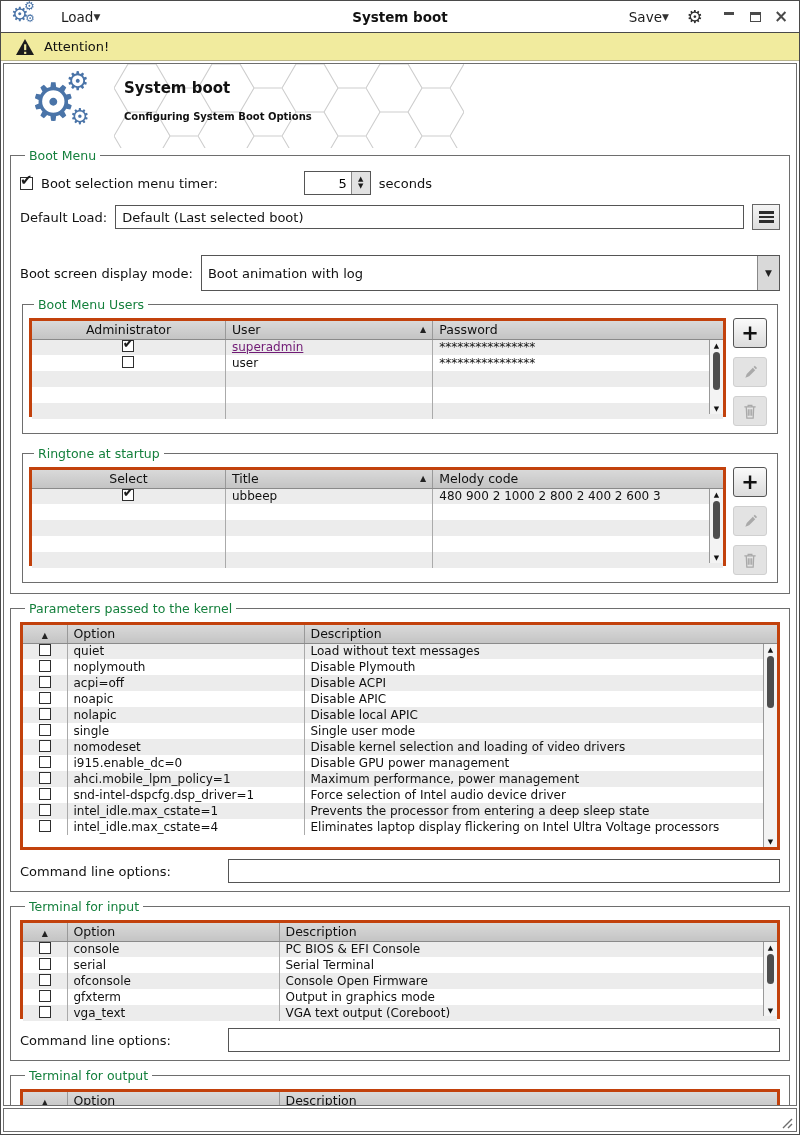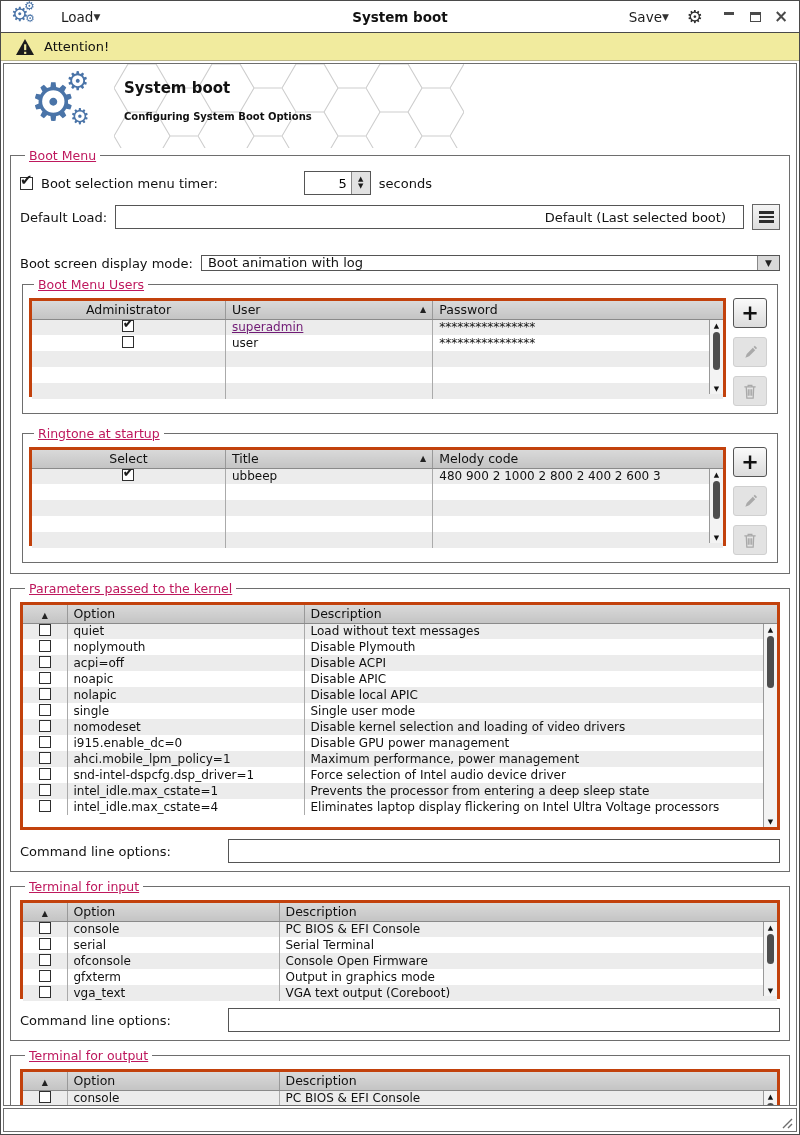--- a/index.html
+++ b/index.html
@@ -39,46 +39,46 @@
   .logo .g1 { position:absolute; left:0; top:6px; font-size:52px; line-height:1; }
   .logo .g2 { position:absolute; left:36px; top:-4px; font-size:26px; }
   .logo .g3 { position:absolute; left:40px; top:34px; font-size:22px; }
   .banner-text { position:absolute; left:120px; top:15px; z-index:1; }
   .b-title { font-size:15px; font-weight:bold; color:#111; margin-bottom:14px; }
   .b-sub { font-size:10px; font-weight:bold; color:#111; }
 
   
   fieldset { border:1px solid #6e6e6e; margin:0 6px 7px 6px; padding:2px 9px 8px 9px; background:#fff; }
   fieldset.sub { margin:6px 2px 2px 2px; padding:2px 6px 7px 6px; }
-  legend { font-size:12.5px; color:#be185d; padding:0 4px; margin-left:5px;text-decoration:underline; }
+  legend { font-size:12.5px; color:#15803d; padding:0 4px; margin-left:5px; }
 
   .frow { display:flex; align-items:center; gap:8px; margin-top:6px; font-size:13px; color:#111; }
   .frow label { font-size:13px; }
 
   
   .cb { display:inline-block; width:13px; height:13px; border:1.5px solid #2e2e2e; background:#fff; position:relative; flex:0 0 13px; }
   .cb.checked::after { content:"✔"; position:absolute; left:-1px; top:-7px; font-size:15px; color:#1c1c1c; }
   td .cb { width:12px; height:12px; border-width:1.2px; }
   td .cb.checked::after { font-size:14px; top:-6px; }
 
   
   .spin { display:inline-flex; border:1px solid #555; height:24px; }
   .spin input { width:46px; border:none; outline:none; text-align:right; font-size:13px; padding:0 4px; font-family:"DejaVu Sans", sans-serif; }
   .spin-btn { width:19px; background:#e2e2e2; border-left:1px solid #888; display:flex; flex-direction:column; align-items:center; justify-content:center; }
   .spin-btn i { font-style:normal; font-size:7px; line-height:7px; color:#1c1c1c; }
 
   
-  .ti { border:1px solid #555; height:24px; font-size:13px; padding:0 17px; font-family:"DejaVu Sans", sans-serif; outline:none; background:#fff; color:#111;text-align:right; }
+  .ti { border:1px solid #555; height:24px; font-size:13px; padding:0 6px; font-family:"DejaVu Sans", sans-serif; outline:none; background:#fff; color:#111; }
   .grow { flex:1 1 auto; }
 
   .menu-btn { width:28px; height:26px; border:1px solid #666; background:linear-gradient(#f4f4f4,#ddd); display:flex; flex-direction:column; justify-content:center; align-items:center; gap:2px; }
   .menu-btn i { width:15px; height:2.6px; background:#2b2b2b; display:block; }
 
   
-  .select { display:flex; border:1px solid #555; height:16px; flex:1 1 auto; background:#fff; align-items:flex-end; }
+  .select { display:flex; border:1px solid #555; height:36px; flex:1 1 auto; background:#fff; align-items:center; }
   .select .sel-text { flex:1; font-size:13px; padding:0 6px; color:#111; }
   .select .sel-btn { width:22px; align-self:stretch; background:#d9d9d9; border-left:1px solid #888; display:flex; align-items:center; justify-content:center; font-size:9px; color:#222; }
 
   
   .tbl-row { display:flex; align-items:flex-start; margin-top:4px; }
   .tbl-wrap { position:relative; flex:1 1 auto; border:3px solid #c2410c; background:#fff; }
   table { width:100%; border-collapse:collapse; table-layout:fixed; }
   th { background:linear-gradient(#d9d9d9,#c4c4c4); font-weight:normal; font-size:12.5px; text-align:left; height:18px; padding:0 6px; border-left:1px solid #999; border-bottom:1px solid #8a8a8a; color:#111; white-space:nowrap; overflow:hidden; }
   th:first-child { border-left:none; }
   th.c-center { text-align:center; }

